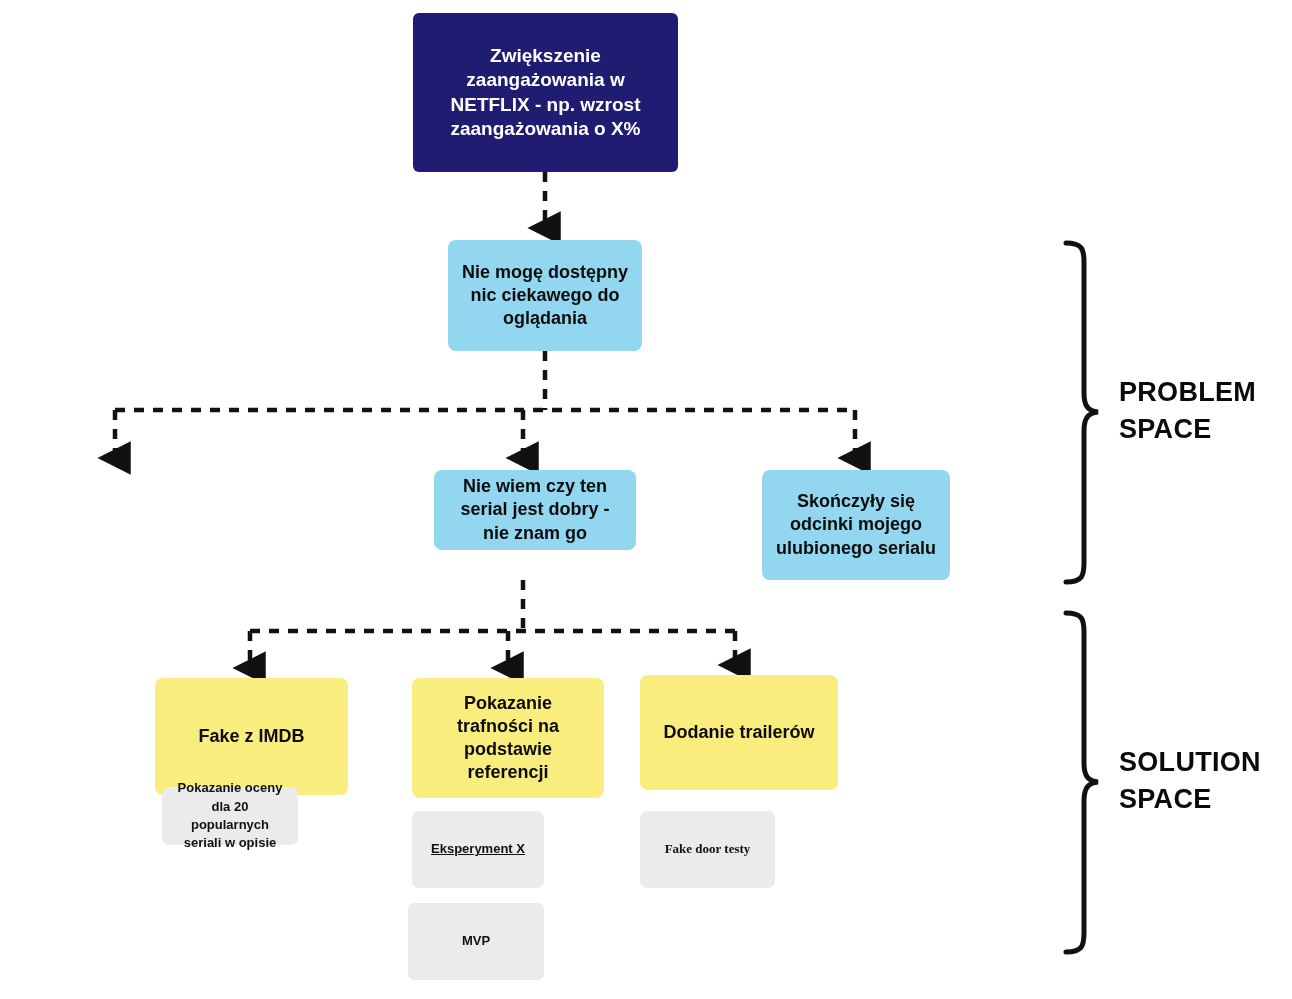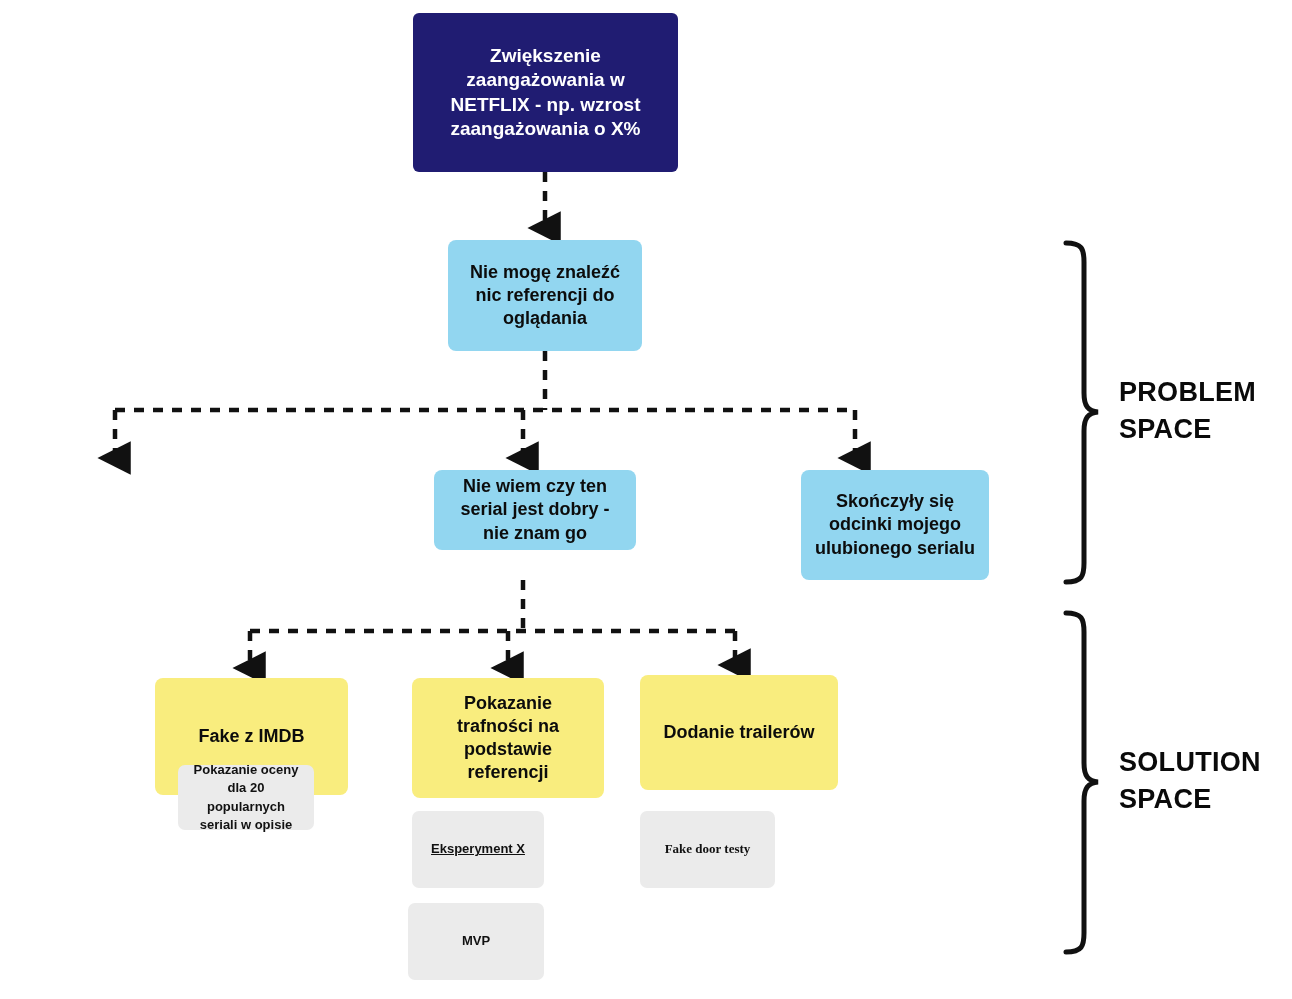--- a/index.html
+++ b/index.html
@@ -107,41 +107,41 @@
              C1084,776 1088,781 1098,782
              C1088,783 1084,788 1084,801 L1084,933
              C1084,946 1082,952 1066,952"></path>
   </svg>
 
   <div class="node node-goal" style="left:413px; top:13px; width:265px; height:159px;">
     <span>Zwiększenie zaangażowania w NETFLIX - np. wzrost zaangażowania o X%</span>
   </div>
 
   <div class="node node-problem" style="left:448px; top:240px; width:194px; height:111px;">
-    <span>Nie mogę znaleźć nic referencji do oglądania</span>
+    <span>Nie mogę dostępny nic ciekawego do oglądania</span>
   </div>
 
   <div class="node node-problem" style="left:434px; top:470px; width:202px; height:80px;">
     <span>Nie wiem czy ten serial jest dobry - nie znam go</span>
   </div>
-  <div class="node node-problem" style="left:762px; top:470px; width:188px; height:110px;margin-left:39px;">
+  <div class="node node-problem" style="left:762px; top:470px; width:188px; height:110px;">
     <span>Skończyły się odcinki mojego ulubionego serialu</span>
   </div>
 
   <div class="node node-solution" style="left:155px; top:678px; width:193px; height:117px;">
     <span>Fake z IMDB</span>
   </div>
   <div class="node node-solution" style="left:412px; top:678px; width:192px; height:120px;">
     <span>Pokazanie trafności na podstawie referencji</span>
   </div>
   <div class="node node-solution" style="left:640px; top:675px; width:198px; height:115px;">
     <span>Dodanie trailerów</span>
   </div>
 
-  <div class="node node-experiment" style="left:162px; top:765px; width:136px; height:65px;margin-left:16px;">
+  <div class="node node-experiment" style="left:162px; top:787px; width:136px; height:58px;">
     <span>Pokazanie oceny dla 20 popularnych seriali w opisie</span>
   </div>
   <div class="node node-experiment" style="left:412px; top:811px; width:132px; height:77px;text-decoration:underline;">
     <span>Eksperyment X</span>
   </div>
   <div class="node node-experiment" style="left:408px; top:903px; width:136px; height:77px;align-items:center;">
     <span>MVP</span>
   </div>
   <div class="node node-experiment" style="left:640px; top:811px; width:135px; height:77px;font-family:Liberation Serif, serif;">
     <span>Fake door testy</span>

